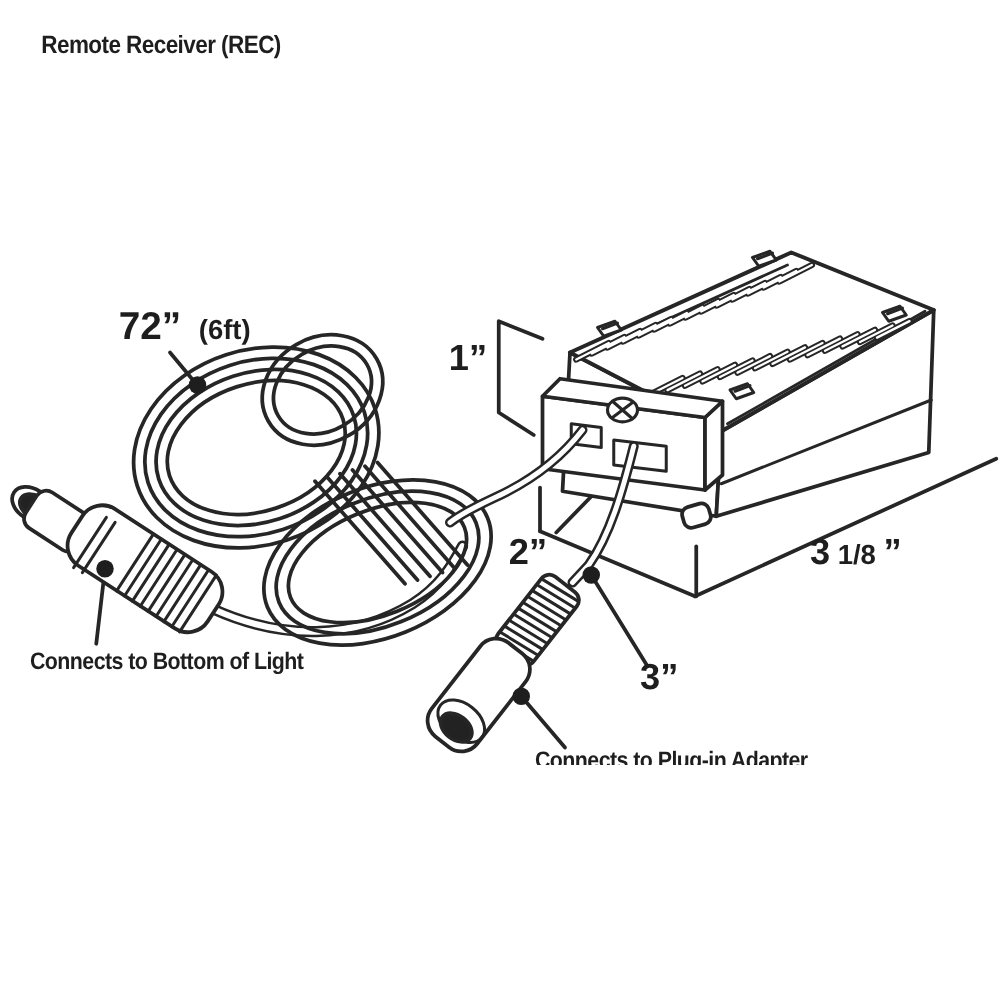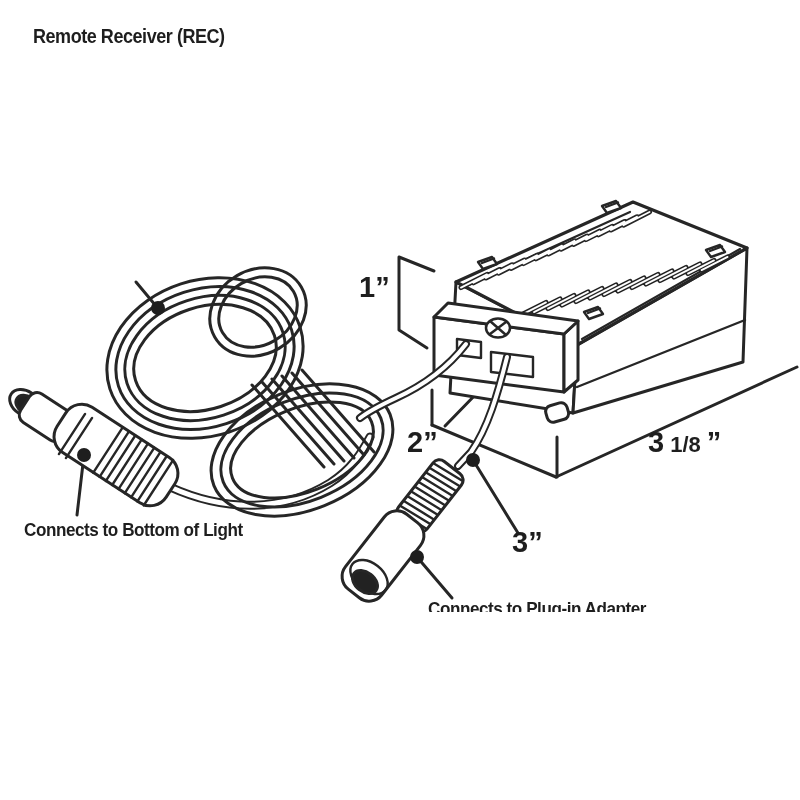--- a/index.html
+++ b/index.html
@@ -148,20 +148,24 @@
     <g fill="#1e1e1e" stroke="none">
       <circle cx="158" cy="308" r="7"></circle>
       <circle cx="473" cy="460" r="7"></circle>
       <circle cx="84" cy="455" r="7"></circle>
       <circle cx="417" cy="557" r="7"></circle>
     </g>
   </svg>
 
   <div class="lbl t-title cond" style="left:33px;top:26px;">Remote Receiver (REC)</div>
 
+  <div class="lbl dimrow" style="left:95px;top:245px;">
+    <span class="t-big">72”</span>
+    <span class="t-sub">(6ft)</span>
+  </div>
 
   <div class="lbl t-dim" style="left:359px;top:273px;">1”</div>
 
   <div class="lbl t-dim" style="left:407px;top:428px;">2”</div>
 
   <div class="lbl fracrow" style="left:648px;top:428px;">
     <span class="t-dim">3</span>
     <span class="t-sub">1/8</span>
     <span class="t-dim">”</span>
   </div>

